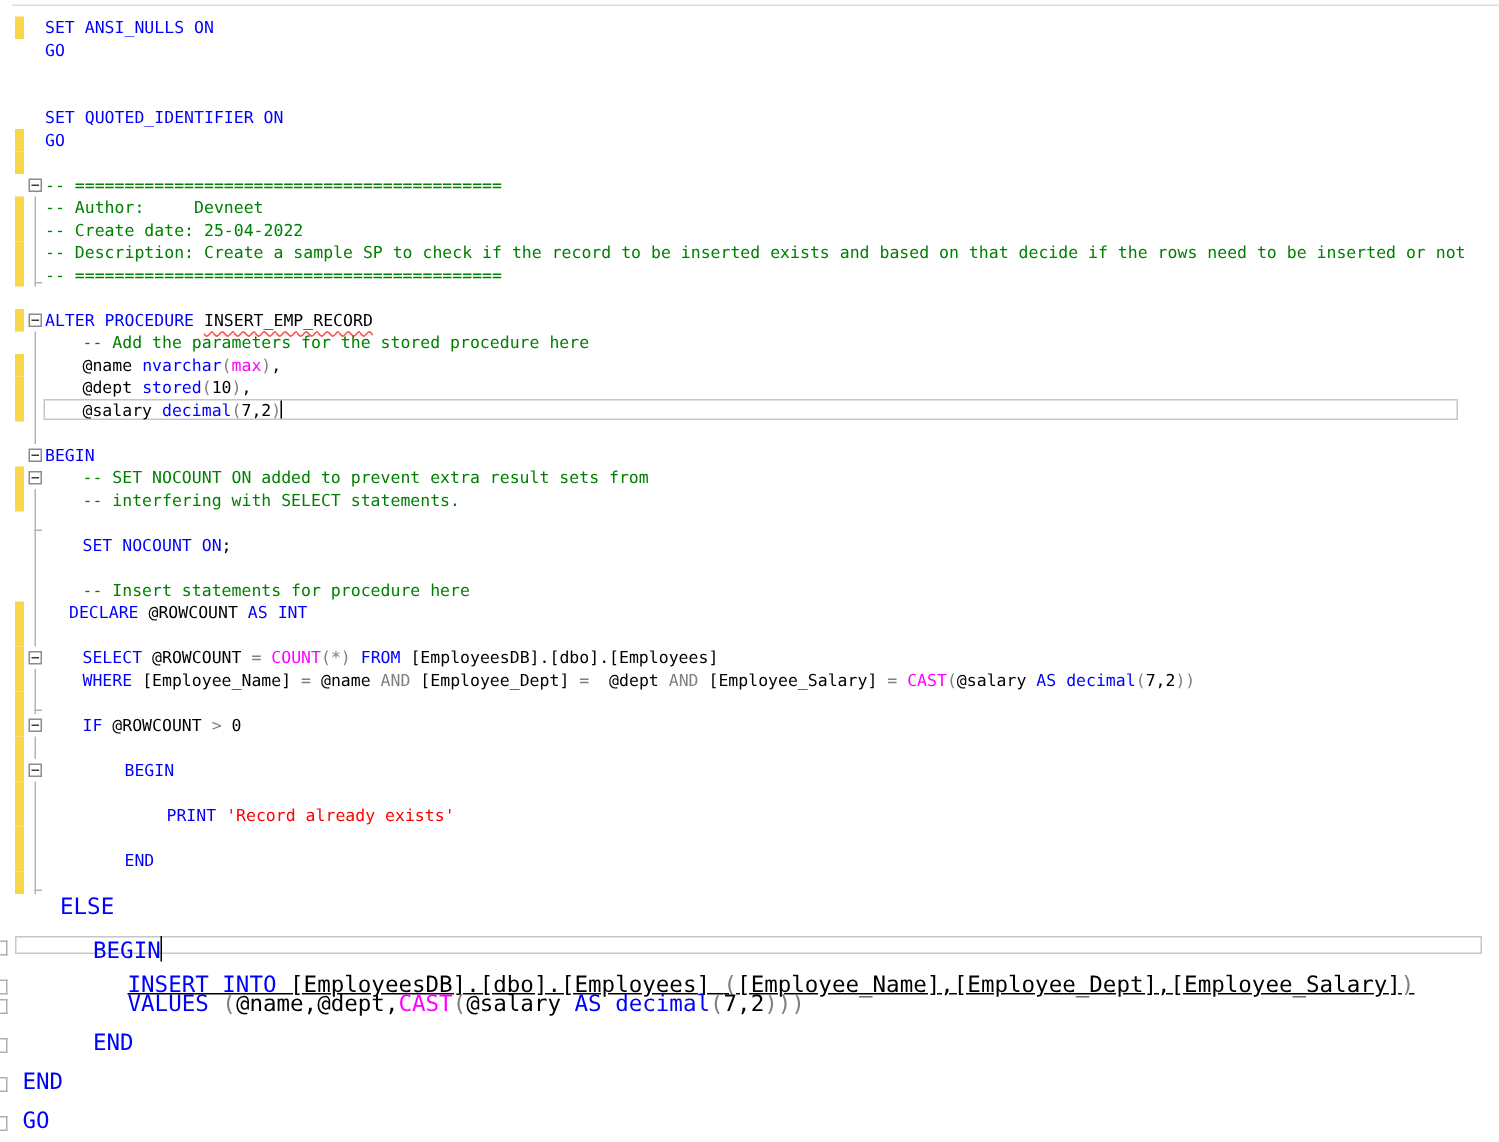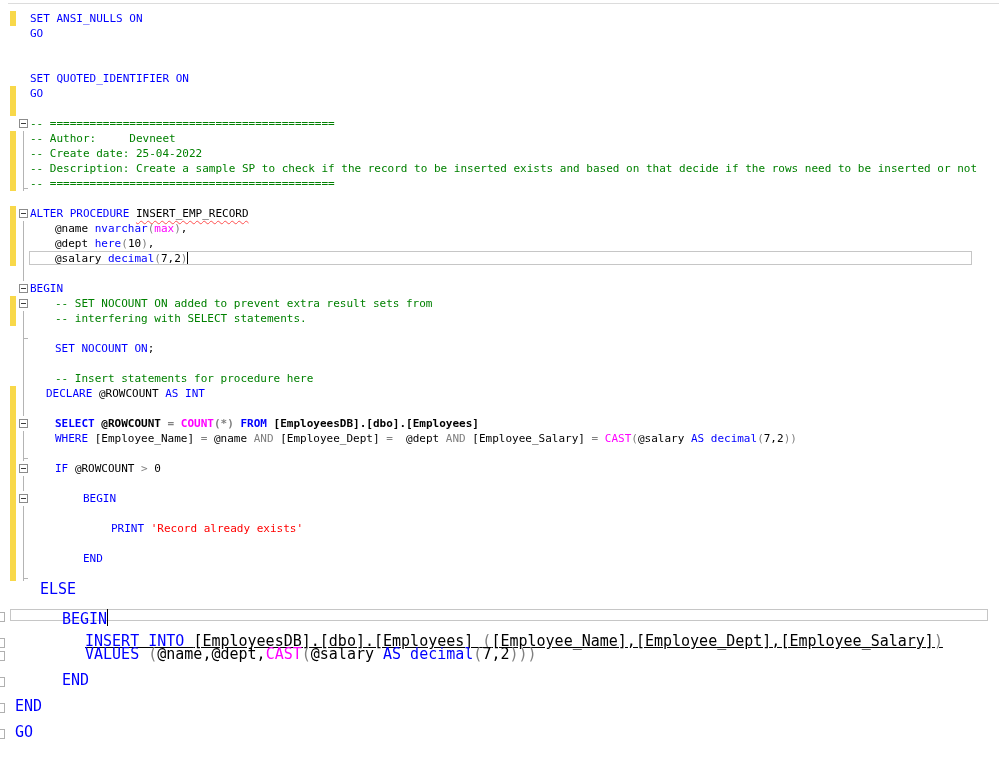--- a/index.html
+++ b/index.html
@@ -79,28 +79,32 @@
       </div>
       <div class="line" style="height: 15px; line-height: 15px;">
         <span class="code" style="left: 30px;"></span>
       </div>
       <div class="line" style="height: 15px; line-height: 15px;">
         <div class="bar" style="background: rgb(248, 216, 74);"></div>
         <div class="cbox"></div>
         <span class="code" style="left: 30px;"><span class="t-k">ALTER PROCEDURE </span><span class="t-u">INSERT_EMP_RECORD</span></span>
       </div>
       <div class="line" style="height: 15px; line-height: 15px;">
+        <div class="guide"></div>
+        <span class="code" style="left: 55px;"><span class="t-c">-- Add the parameters for the stored procedure here</span></span>
+      </div>
+      <div class="line" style="height: 15px; line-height: 15px;">
         <div class="bar" style="background: rgb(248, 216, 74);"></div>
         <div class="guide"></div>
         <span class="code" style="left: 55px;"><span class="t-i">@name </span><span class="t-k">nvarchar</span><span class="t-o">(</span><span class="t-f">max</span><span class="t-o">)</span><span class="t-i">,</span></span>
       </div>
       <div class="line" style="height: 15px; line-height: 15px;">
         <div class="bar" style="background: rgb(248, 216, 74);"></div>
         <div class="guide"></div>
-        <span class="code" style="left: 55px;"><span class="t-i">@dept </span><span class="t-k">here</span><span class="t-o">(</span><span class="t-i">10</span><span class="t-o">)</span><span class="t-i">,</span></span>
+        <span class="code" style="left: 55px;"><span class="t-i">@dept </span><span class="t-k">stored</span><span class="t-o">(</span><span class="t-i">10</span><span class="t-o">)</span><span class="t-i">,</span></span>
       </div>
       <div class="line" style="height: 15px; line-height: 15px;">
         <div class="curline" style="left: 29px; width: 943px;"></div>
         <div class="bar" style="background: rgb(248, 216, 74);"></div>
         <div class="guide"></div>
         <span class="code" style="left: 55px;"><span class="t-i">@salary </span><span class="t-k">decimal</span><span class="t-o">(</span><span class="t-i">7,2</span><span class="t-o">)</span><span class="caret"></span></span>
       </div>
       <div class="line" style="height: 15px; line-height: 15px;">
         <div class="guide"></div>
         <span class="code" style="left: 30px;"></span>
@@ -139,21 +143,21 @@
       <div class="line" style="height: 15px; line-height: 15px;">
         <div class="bar" style="background: rgb(248, 216, 74);"></div>
         <div class="guide"></div>
         <span class="code" style="left: 46px;"><span class="t-k">DECLARE </span><span class="t-i">@ROWCOUNT </span><span class="t-k">AS INT</span></span>
       </div>
       <div class="line" style="height: 15px; line-height: 15px;">
         <div class="bar" style="background: rgb(248, 216, 74);"></div>
         <div class="guide"></div>
         <span class="code" style="left: 30px;"></span>
       </div>
-      <div class="line" style="height: 15px; line-height: 15px; font-weight: bold;">
+      <div class="line" style="height: 15px; line-height: 15px;">
         <div class="bar" style="background: rgb(248, 216, 74);"></div>
         <div class="cbox"></div>
         <span class="code" style="left: 55px;"><span class="t-k">SELECT </span><span class="t-i">@ROWCOUNT </span><span class="t-o">= </span><span class="t-f">COUNT</span><span class="t-o">(*) </span><span class="t-k">FROM </span><span class="t-i">[EmployeesDB].[dbo].[Employees]</span></span>
       </div>
       <div class="line" style="height: 15px; line-height: 15px;">
         <div class="bar" style="background: rgb(248, 216, 74);"></div>
         <div class="guide"></div>
         <span class="code" style="left: 55px;"><span class="t-k">WHERE </span><span class="t-i">[Employee_Name] </span><span class="t-o">= </span><span class="t-i">@name </span><span class="t-o">AND </span><span class="t-i">[Employee_Dept] </span><span class="t-o">=  </span><span class="t-i">@dept </span><span class="t-o">AND </span><span class="t-i">[Employee_Salary] </span><span class="t-o">= </span><span class="t-f">CAST</span><span class="t-o">(</span><span class="t-i">@salary </span><span class="t-k">AS decimal</span><span class="t-o">(</span><span class="t-i">7,2</span><span class="t-o">))</span></span>
       </div>
       <div class="line" style="height: 15px; line-height: 15px;">

